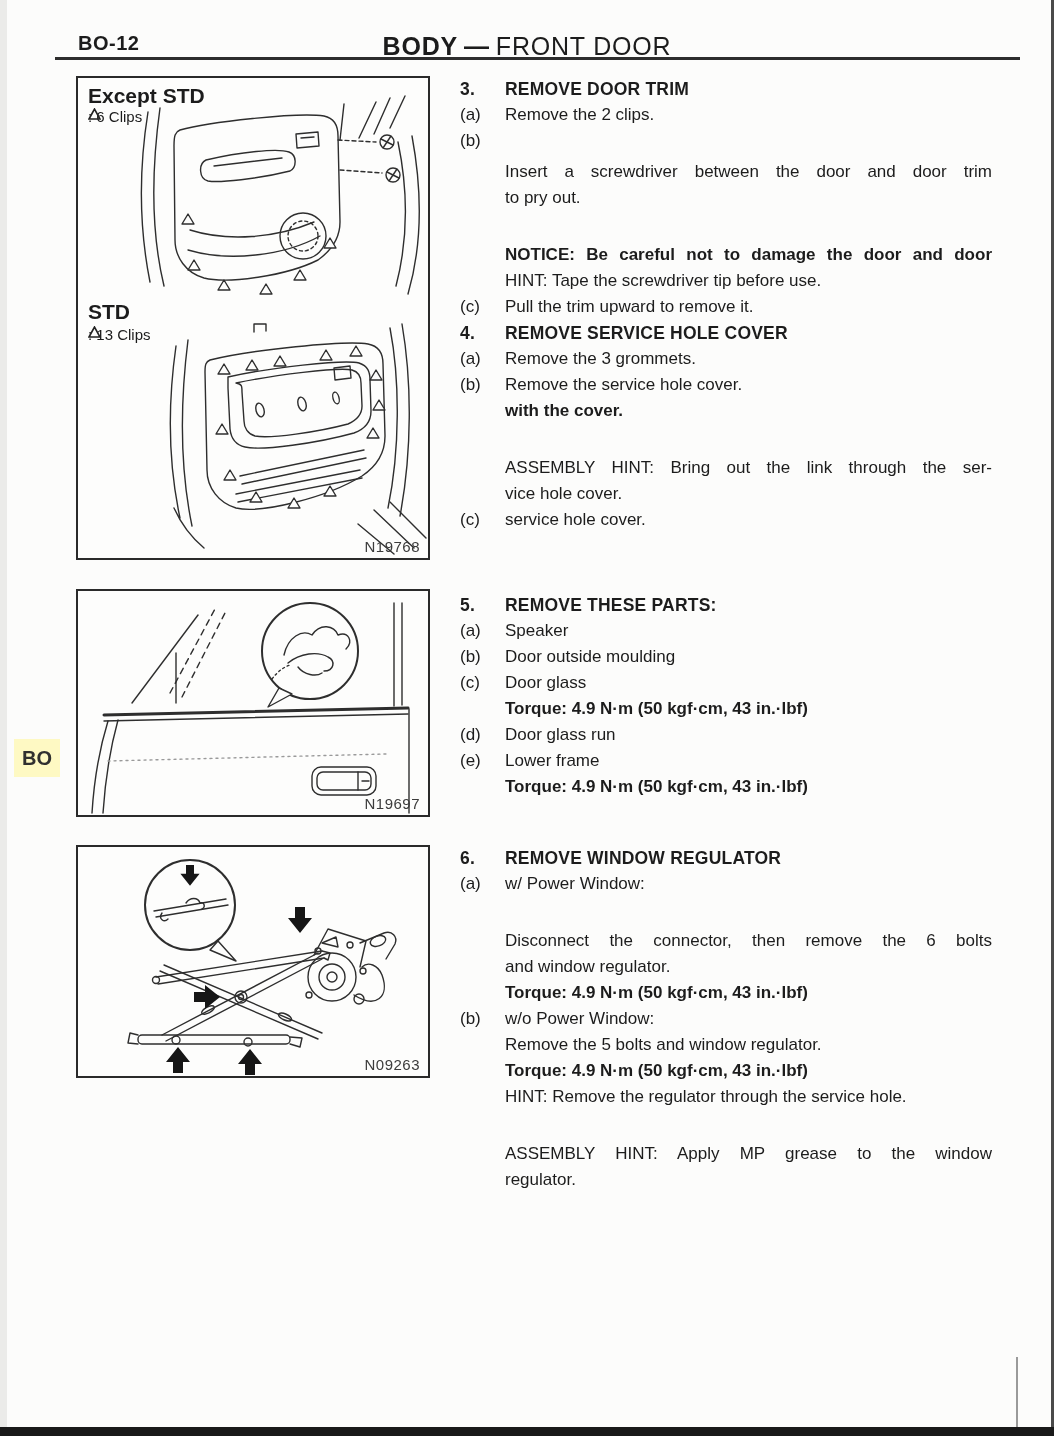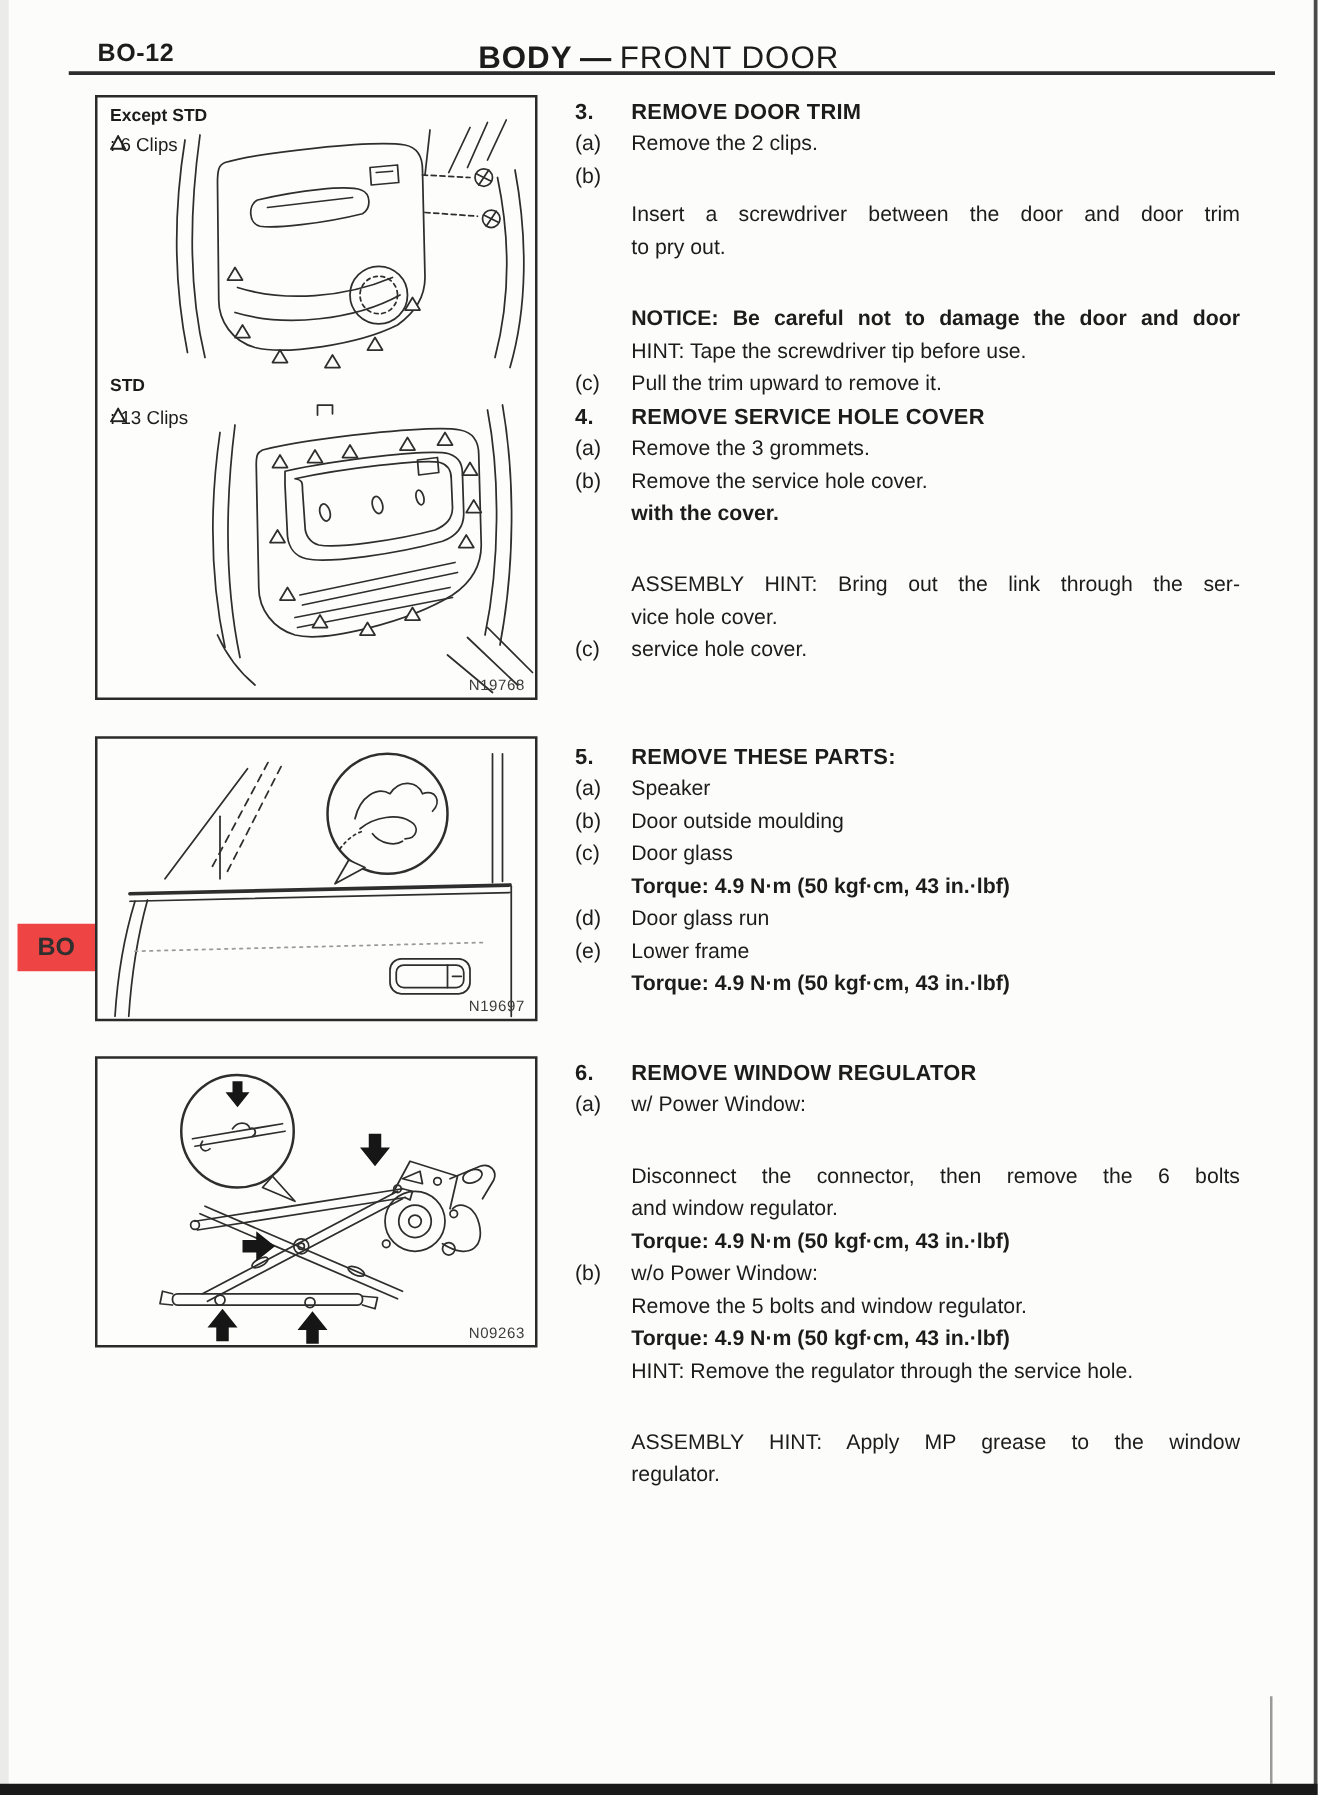--- a/index.html
+++ b/index.html
@@ -20,24 +20,24 @@
   .header-wrap .sec{font-weight:bold;}
   .header-wrap .sep{margin:0 6px;font-weight:bold;}
   .header-wrap .ttl{font-weight:400;}
   .header-rule{left:55px;top:57px;width:965px;height:3px;background:#2d2d2d;}
   
   .figbox{border:2px solid #2a2a2a;background:#fdfdfc;}
   .fig1{left:76px;top:76px;width:350px;height:480px;}
   .fig2{left:76px;top:589px;width:350px;height:224px;}
   .fig3{left:76px;top:845px;width:350px;height:229px;}
   .figbox svg{position:absolute;left:0;top:0;}
-  .fig-label{position:absolute;font-weight:bold;font-size:14px;}
+  .fig-label{position:absolute;font-weight:bold;font-size:21px;}
   .fig-sub{position:absolute;font-size:15px;display:flex;align-items:center;gap:4px;}
-  .fig-code{position:absolute;right:8px;bottom:3px;font-size:12px;color:#3c3c3c;letter-spacing:.5px;}
-  .bo-tab{left:14px;top:739px;width:62px;height:38px;background:#ef4444;
+  .fig-code{position:absolute;right:8px;bottom:3px;font-size:15px;color:#3c3c3c;letter-spacing:.5px;}
+  .bo-tab{left:14px;top:739px;width:46px;height:38px;background:#fef9c3;
     font-size:20px;font-weight:bold;color:#303030;text-align:center;line-height:38px;}
   
   .step{position:absolute;left:460px;width:532px;font-size:17px;}
   .row{display:flex;line-height:26px;}
   .lbl{width:45px;flex-shrink:0;}
   .txt{flex:1;}
   .hd{font-weight:bold;font-size:17.5px;letter-spacing:.2px;}
   .b{font-weight:bold;}
   .ln{line-height:26px;}
   .j{text-align:justify;text-align-last:justify;margin-top:31px;}

